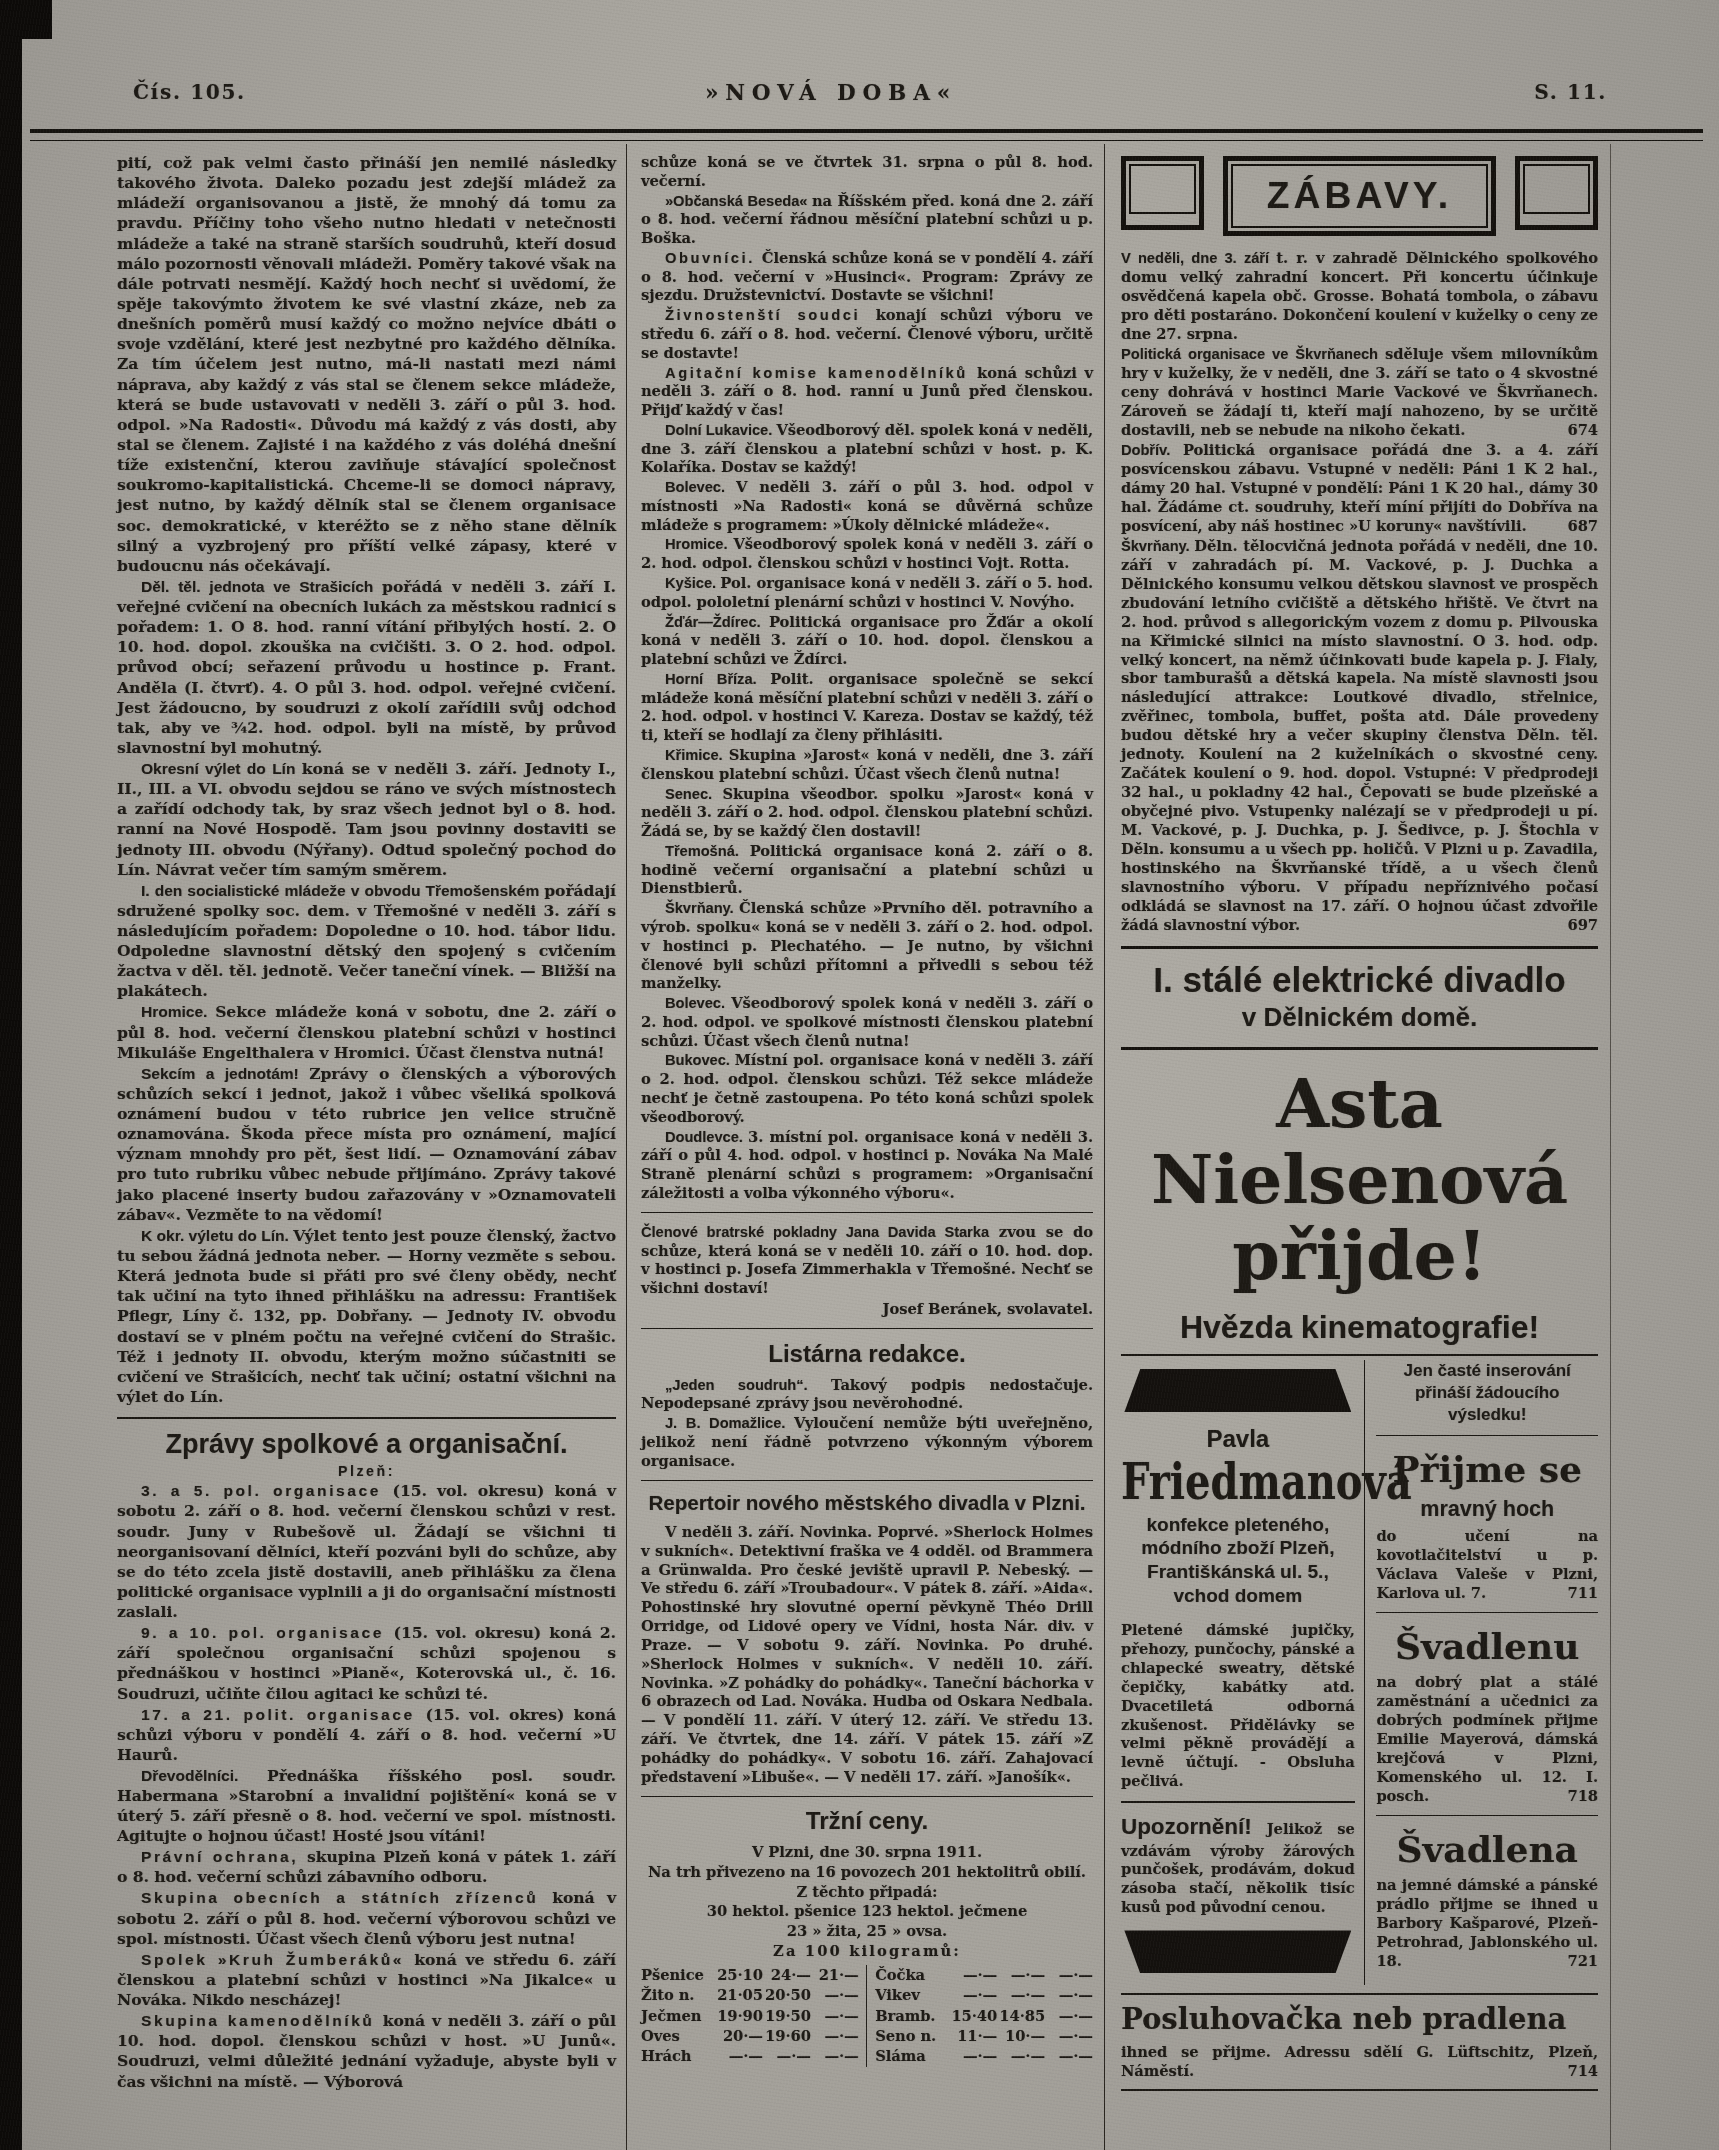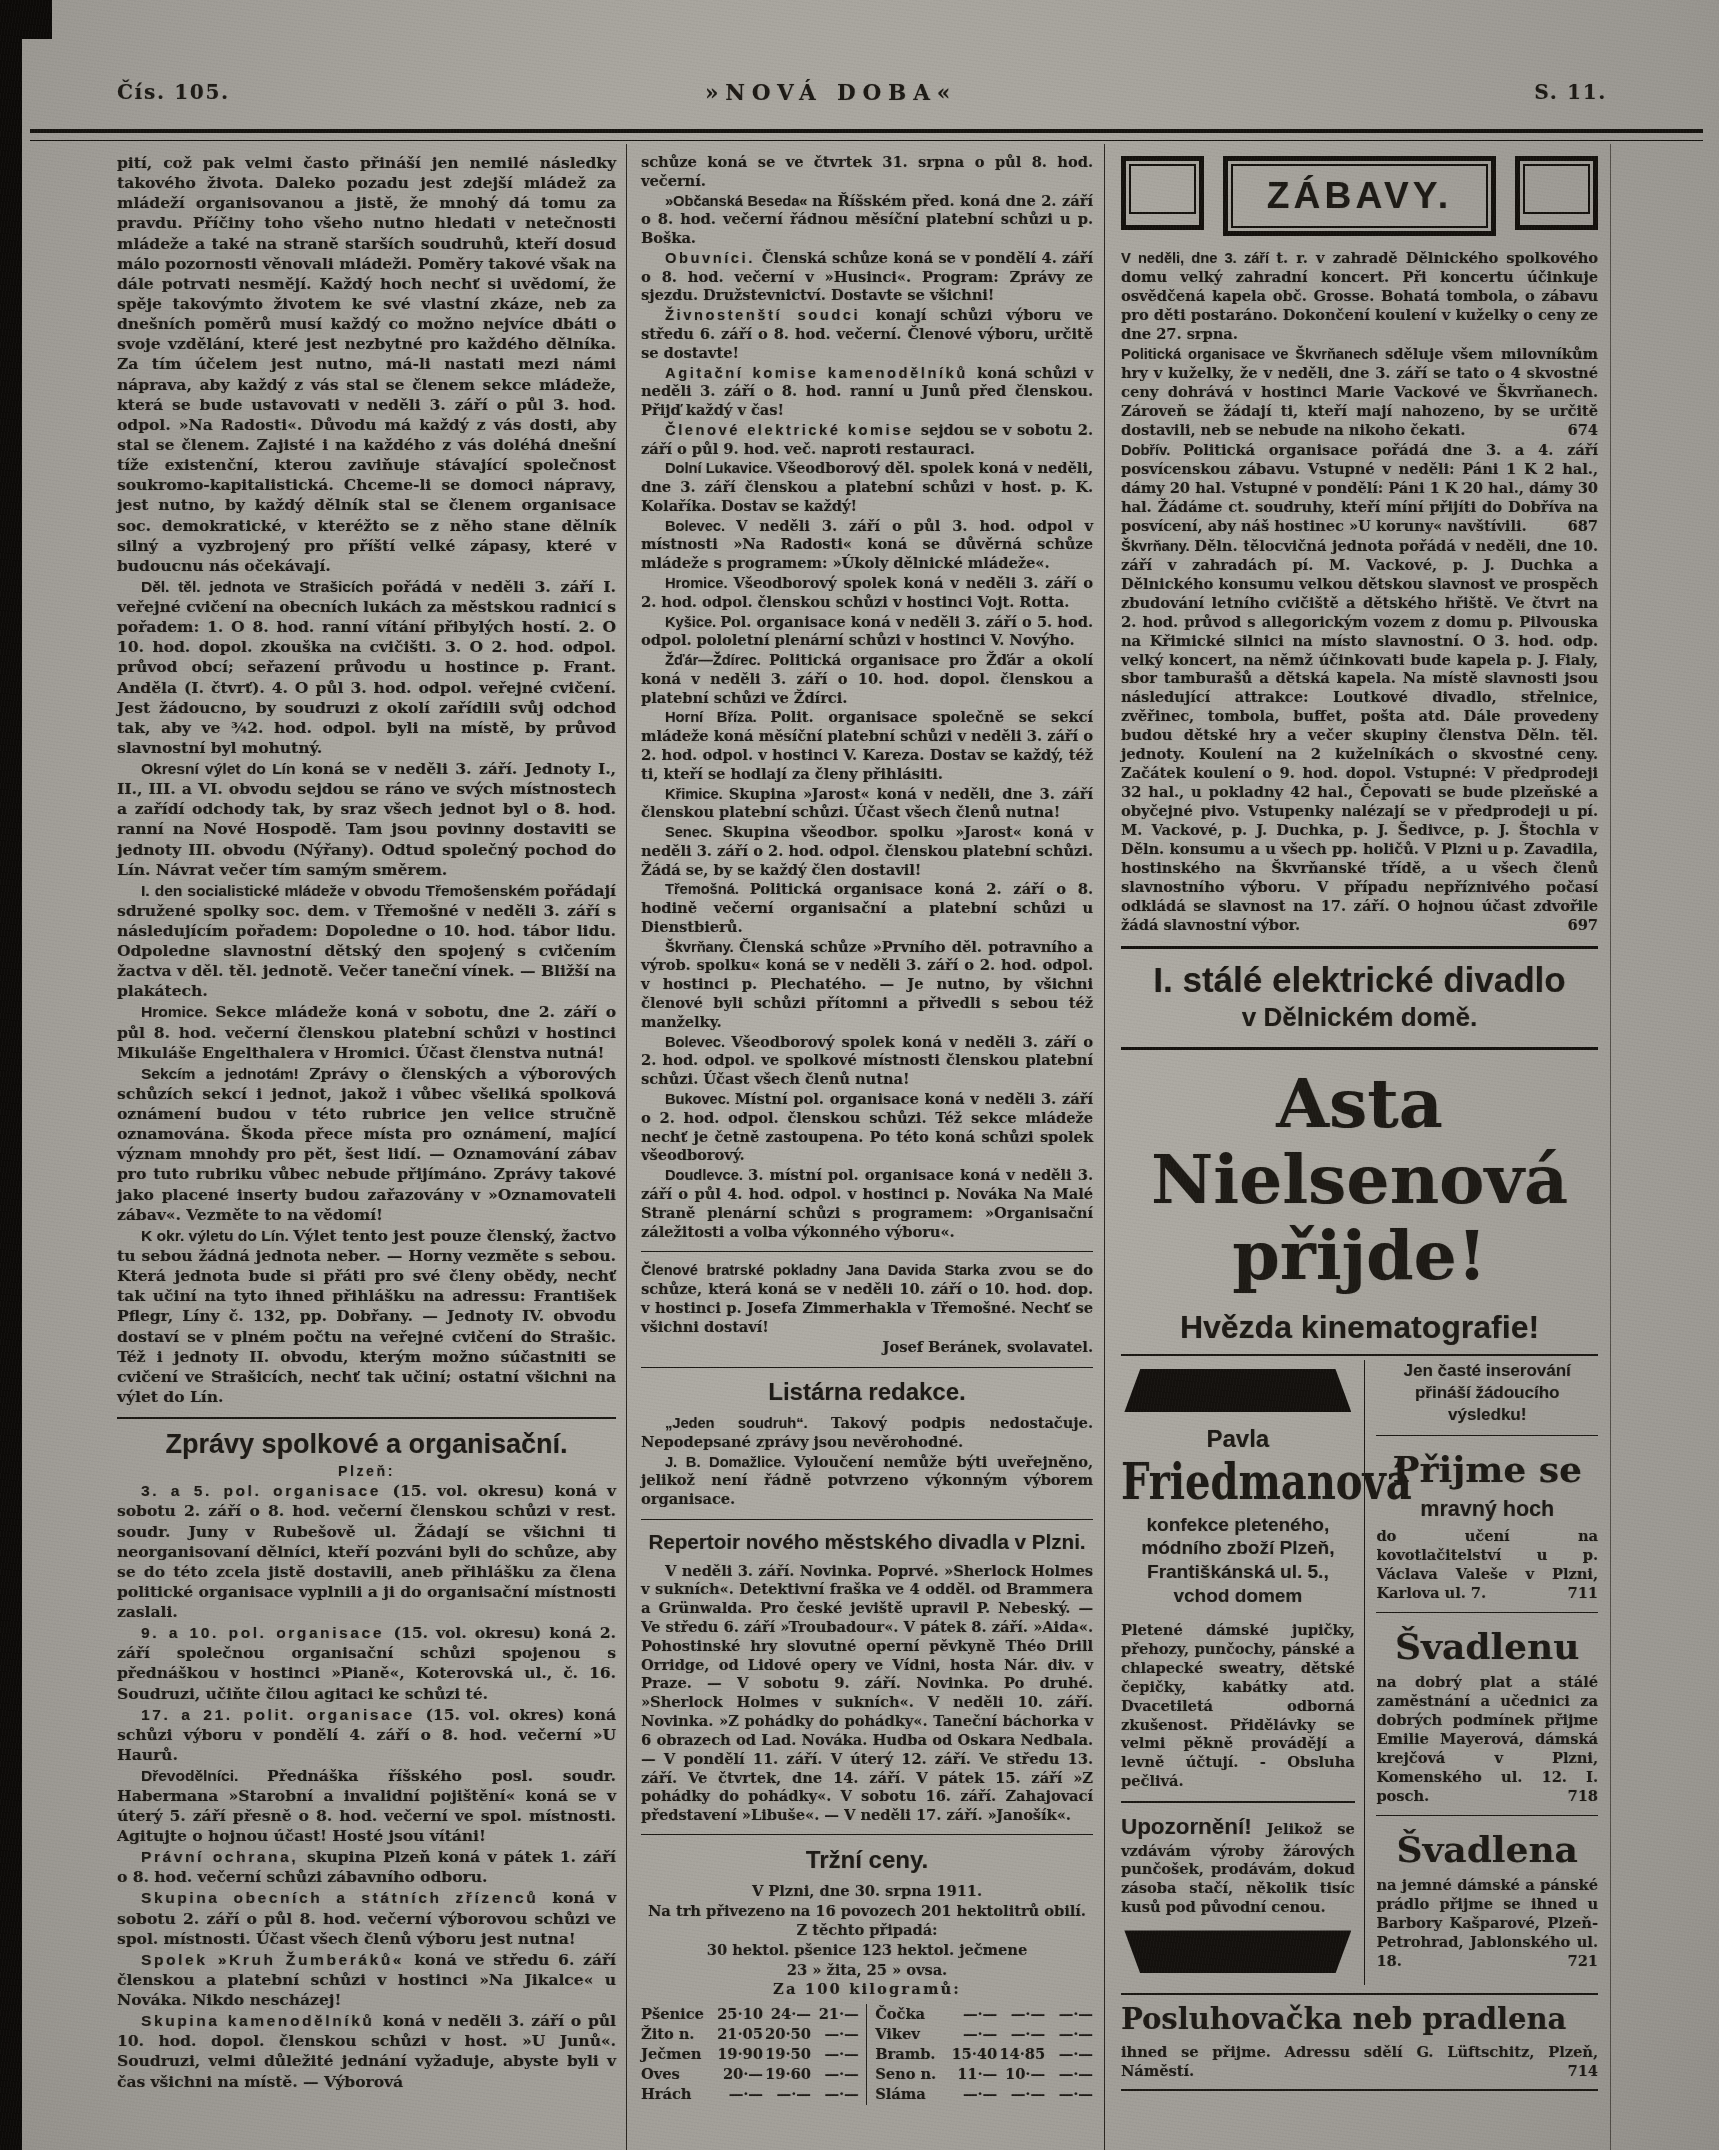--- a/index.html
+++ b/index.html
@@ -7,21 +7,21 @@
     font-family:"DejaVu Serif",serif;font-weight:700;
     background:radial-gradient(ellipse at 48% 38%, #b3b0a9 0%, #a9a69f 42%, #9a9791 78%, #8b8883 100%);
     text-shadow:0.4px 0.4px 0.9px rgba(25,22,17,.33);}
   .grain{position:absolute;inset:0;pointer-events:none;opacity:.5;background:
     repeating-linear-gradient(8deg, rgba(0,0,0,.045) 0 1.3px, rgba(0,0,0,0) 1.3px 3.4px),
     repeating-linear-gradient(99deg, rgba(255,255,255,.05) 0 0.9px, rgba(255,255,255,0) 0.9px 3px);}
   .edge-left{position:absolute;left:0;top:0;width:22.4px;height:2417px;background:#0d0b09;}
   .edge-corner{position:absolute;left:0;top:0;width:52px;height:39px;background:#0d0b09;}
 
   .hdr{position:absolute;top:80px;font-size:20px;font-weight:700;letter-spacing:1.7px;}
-  .hdr-issue{left:117px;text-align:center;}
+  .hdr-issue{left:133px;text-align:center;}
   .hdr-title{left:0;width:1662px;text-align:center;letter-spacing:6.9px;font-size:21.5px;}
   .hdr-page{right:112px;}
   .head-rule{position:absolute;left:30px;top:129px;width:1673px;height:6.9px;
     border-top:4.3px solid #15130f;border-bottom:1.7px solid #15130f;}
 
   .vrule{position:absolute;top:144px;height:2047px;width:1.3px;background:#29251f;}
   .vr1{left:626px;} .vr2{left:1104px;} .vr3{left:1610px;opacity:.65;}
 
   .col{position:absolute;top:153px;}
   .col-left{left:117px;width:499px;font-size:15.5px;line-height:1.30;}
@@ -134,21 +134,20 @@
       </div>
   </div>
 
   <div class="col col-mid">
     <div>
         <p class="par noindent"><span>schůze koná se ve čtvrtek 31. srpna o půl 8. hod. večerní.</span></p>
         <p class="par"><span class="lead">»Občanská Beseda« </span><span>na Říšském před. koná dne 2. září o 8. hod. večerní řádnou měsíční platební schůzi u p. Boška.</span></p>
         <p class="par"><span class="lead spaced">Obuvníci. </span><span>Členská schůze koná se v pondělí 4. září o 8. hod. večerní v »Husinci«. Program: Zprávy ze sjezdu. Družstevnictví. Dostavte se všichni!</span></p>
         <p class="par"><span class="lead spaced">Živnostenští soudci </span><span>konají schůzi výboru ve středu 6. září o 8. hod. večerní. Členové výboru, určitě se dostavte!</span></p>
         <p class="par"><span class="lead spaced">Agitační komise kamenodělníků </span><span>koná schůzi v neděli 3. září o 8. hod. ranní u Junů před členskou. Přijď každý v čas!</span></p>
-        <p class="par"><span class="lead spaced">Členové elektrické komise </span><span>sejdou se v sobotu 2. září o půl 9. hod. več. naproti restauraci.</span></p>
         <p class="par"><span class="lead">Dolní Lukavice. </span><span>Všeodborový děl. spolek koná v neděli, dne 3. září členskou a platební schůzi v host. p. K. Kolaříka. Dostav se každý!</span></p>
         <p class="par"><span class="lead">Bolevec. </span><span>V neděli 3. září o půl 3. hod. odpol v místnosti »Na Radosti« koná se důvěrná schůze mládeže s programem: »Úkoly dělnické mládeže«.</span></p>
         <p class="par"><span class="lead">Hromice. </span><span>Všeodborový spolek koná v neděli 3. září o 2. hod. odpol. členskou schůzi v hostinci Vojt. Rotta.</span></p>
         <p class="par"><span class="lead">Kyšice. </span><span>Pol. organisace koná v neděli 3. září o 5. hod. odpol. pololetní plenární schůzi v hostinci V. Novýho.</span></p>
         <p class="par"><span class="lead">Žďár—Ždírec. </span><span>Politická organisace pro Žďár a okolí koná v neděli 3. září o 10. hod. dopol. členskou a platební schůzi ve Ždírci.</span></p>
         <p class="par"><span class="lead">Horní Bříza. </span><span>Polit. organisace společně se sekcí mládeže koná měsíční platební schůzi v neděli 3. září o 2. hod. odpol. v hostinci V. Kareza. Dostav se každý, též ti, kteří se hodlají za členy přihlásiti.</span></p>
         <p class="par"><span class="lead">Křimice. </span><span>Skupina »Jarost« koná v neděli, dne 3. září členskou platební schůzi. Účast všech členů nutna!</span></p>
         <p class="par"><span class="lead">Senec. </span><span>Skupina všeodbor. spolku »Jarost« koná v neděli 3. září o 2. hod. odpol. členskou platební schůzi. Žádá se, by se každý člen dostavil!</span></p>
         <p class="par"><span class="lead">Třemošná. </span><span>Politická organisace koná 2. září o 8. hodině večerní organisační a platební schůzi u Dienstbierů.</span></p>
         <p class="par"><span class="lead">Škvrňany. </span><span>Členská schůze »Prvního děl. potravního a výrob. spolku« koná se v neděli 3. září o 2. hod. odpol. v hostinci p. Plechatého. — Je nutno, by všichni členové byli schůzi přítomni a přivedli s sebou též manželky.</span></p>

